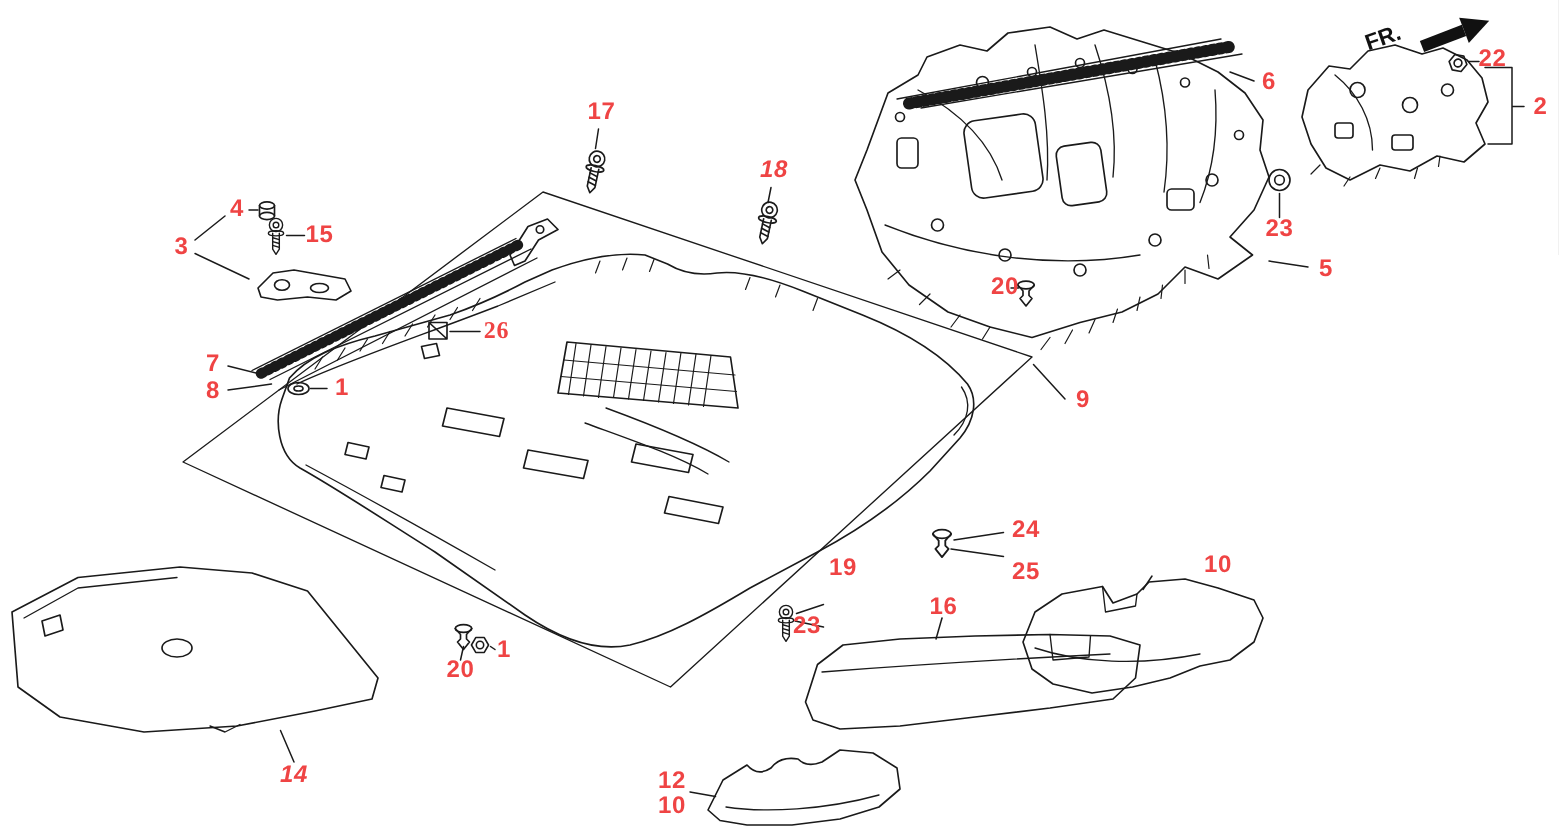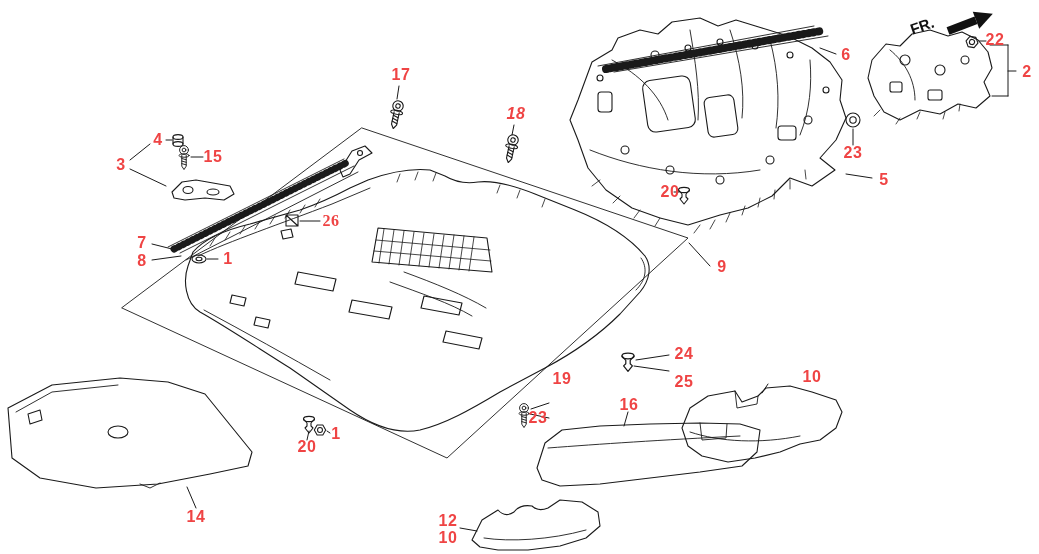--- a/index.html
+++ b/index.html
@@ -244,21 +244,21 @@
       <div class="callout" style="left: 158px; top: 140px;">4</div>
       <div class="callout" style="left: 884px; top: 180px;">5</div>
       <div class="callout" style="left: 846px; top: 55px;">6</div>
       <div class="callout" style="left: 142px; top: 243px;">7</div>
       <div class="callout" style="left: 142px; top: 261px;">8</div>
       <div class="callout" style="left: 722px; top: 267px;">9</div>
       <div class="callout" style="left: 768px; top: 377px; margin-left: 44px;">10</div>
       <div class="callout" style="left: 629px; top: 405px;">16</div>
       <div class="callout" style="left: 448px; top: 521px;">12</div>
       <div class="callout" style="left: 448px; top: 538px;">10</div>
-      <div class="callout" style="left: 196px; top: 517px;">14</div>
+      <div class="callout" style="left: 196px; top: 517px; font-style: italic;">14</div>
       <div class="callout" style="left: 213px; top: 157px;">15</div>
       <div class="callout" style="left: 336px; top: 434px;">1</div>
       <div class="callout" style="left: 401px; top: 75px;">17</div>
       <div class="callout" style="left: 516px; top: 114px; font-style: italic;">18</div>
       <div class="callout" style="left: 562px; top: 379px;">19</div>
       <div class="callout" style="left: 670px; top: 192px;">20</div>
       <div class="callout" style="left: 307px; top: 447px;">20</div>
       <div class="callout" style="left: 853px; top: 153px;">23</div>
       <div class="callout" style="left: 995px; top: 40px;">22</div>
       <div class="callout" style="left: 538px; top: 418px;">23</div>

